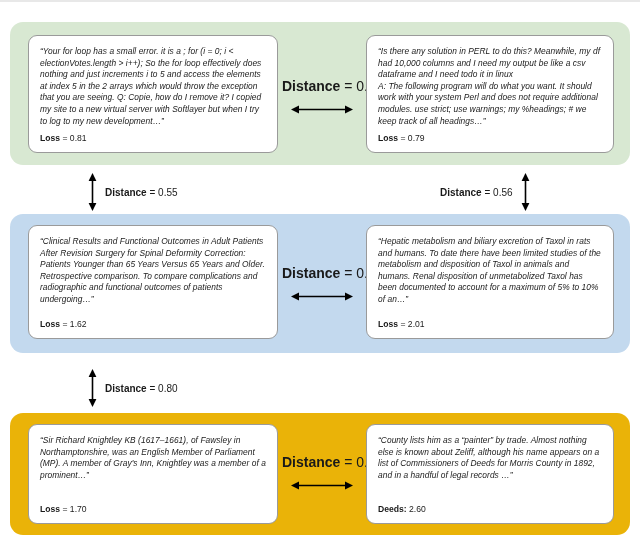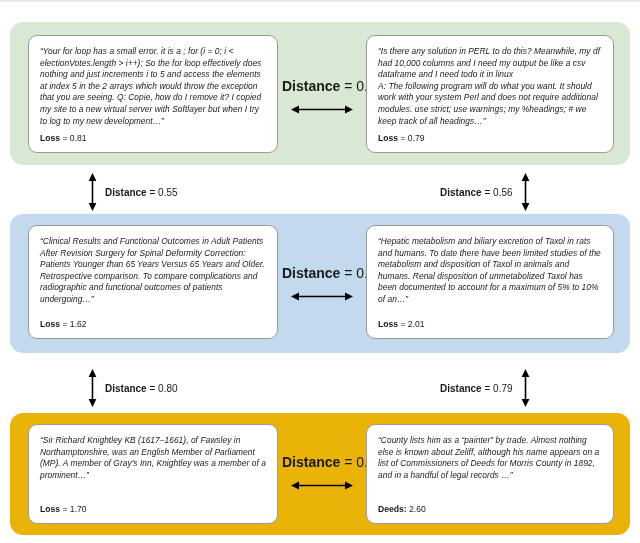--- a/index.html
+++ b/index.html
@@ -205,28 +205,20 @@
 
   <div class="v-conn left-side row-b">
     <svg width="11" height="38" viewBox="0 0 11 38">
       <line x1="5.5" y1="6" x2="5.5" y2="32" stroke="#000" stroke-width="1.6"></line>
       <polygon points="5.5,0 1.6,8 9.4,8" fill="#000"></polygon>
       <polygon points="5.5,38 1.6,30 9.4,30" fill="#000"></polygon>
     </svg>
     <span class="dist-text"><span class="dist-label">Distance</span><span> = </span><span class="dist-value">0.80</span></span>
   </div>
 
-  <div class="v-conn right-side row-b">
-    <span class="dist-text"><span class="dist-label">Distance</span><span> = </span><span class="dist-value">0.79</span></span>
-    <svg width="11" height="38" viewBox="0 0 11 38">
-      <line x1="5.5" y1="6" x2="5.5" y2="32" stroke="#000" stroke-width="1.6"></line>
-      <polygon points="5.5,0 1.6,8 9.4,8" fill="#000"></polygon>
-      <polygon points="5.5,38 1.6,30 9.4,30" fill="#000"></polygon>
-    </svg>
-  </div>
 
   <div class="group pink">
 
     <div class="card left">
       <p class="snippet">“Sir Richard Knightley KB (1617–1661), of Fawsley in Northamptonshire, was an English Member of Parliament (MP). A member of Gray's Inn, Knightley was a member of a prominent…”</p>
       <div class="loss-line">
         <span class="loss-label">Loss</span><span class="loss-sep"> = </span><span class="loss-value">1.70</span>
       </div>
     </div>
 

